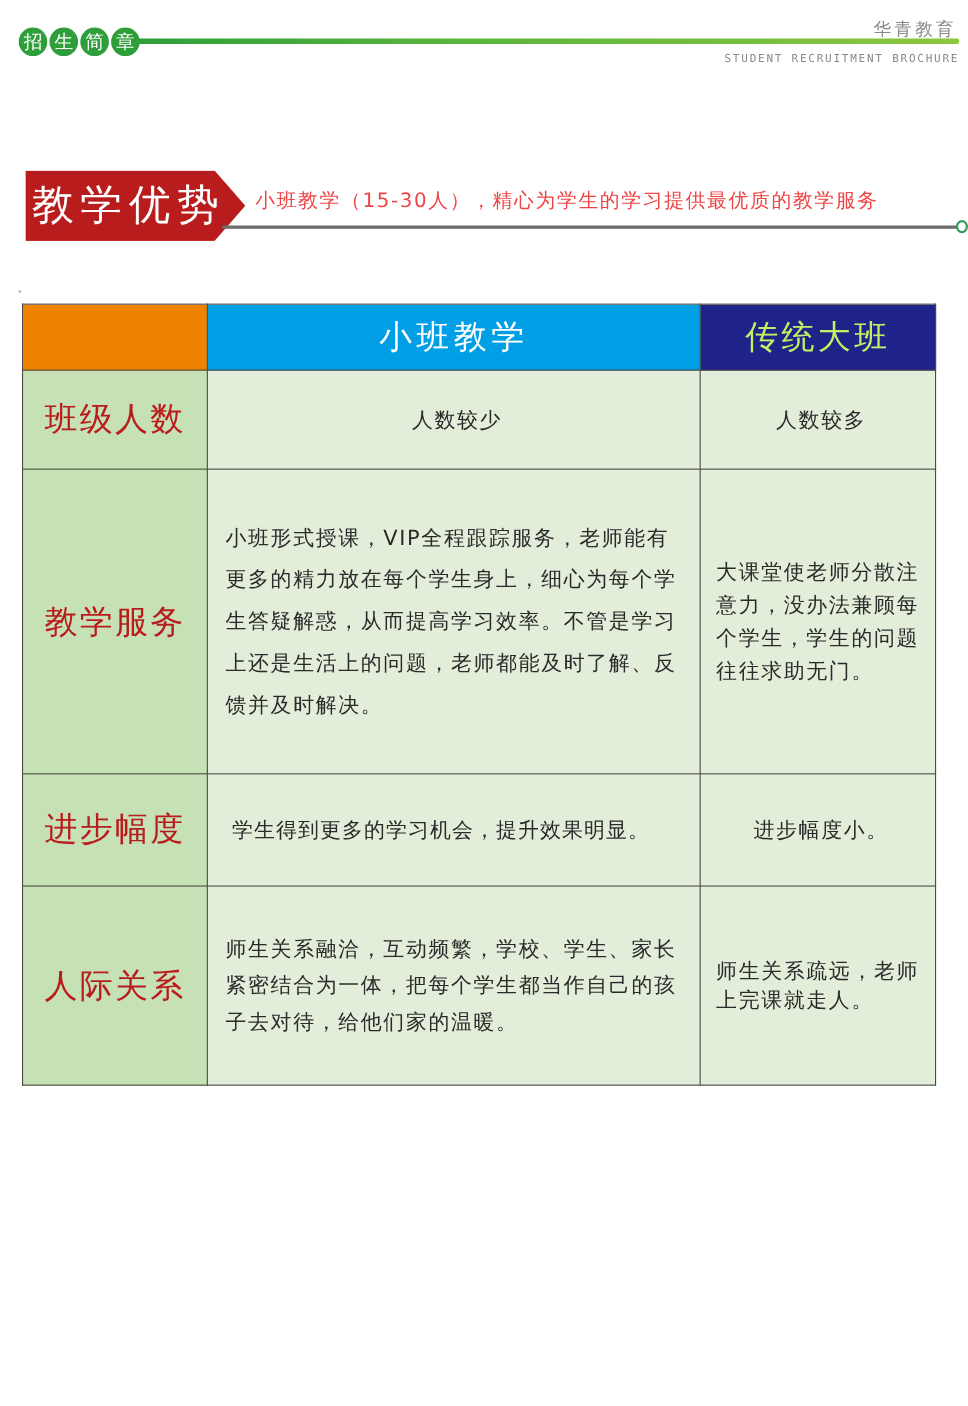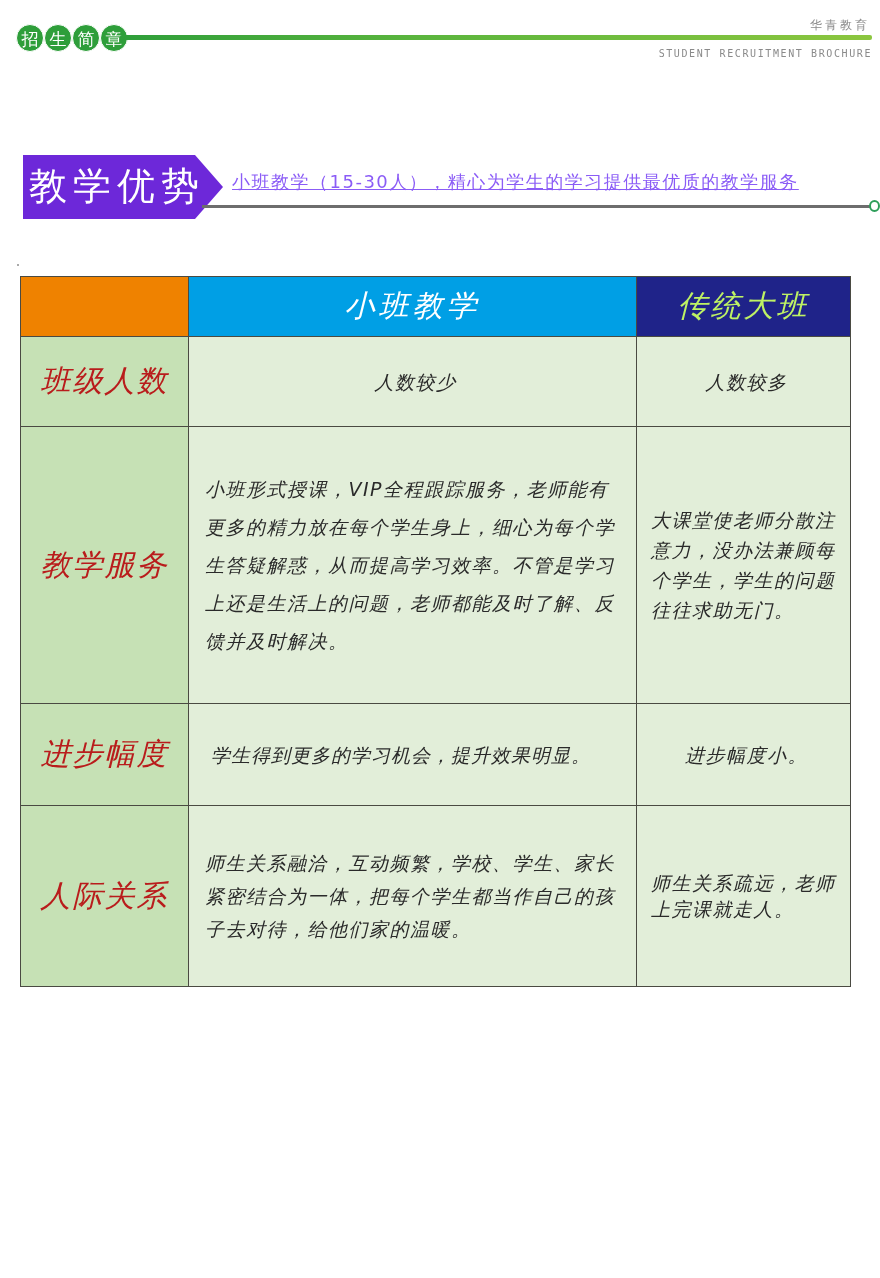--- a/index.html
+++ b/index.html
@@ -7,35 +7,35 @@
   body { position: relative; font-family: "DejaVu Sans", "Liberation Sans", sans-serif; color: #2b2b2b; }
 
   
   .top-bar { position: absolute; left: 0; top: 0; width: 880px; height: 70px; }
   .badges { position: absolute; left: 16px; top: 24px; display: flex; }
   .badge { width: 28px; height: 28px; border-radius: 50%; background: #2e9e3a; color: #fff;
            font-size: 17px; line-height: 28px; text-align: center; margin-right: 0px;
            border: 1px solid #ffffff; }
   .top-line { position: absolute; left: 120px; top: 35px; width: 752px; height: 5px;
               background: linear-gradient(to right, #2e9e3a 0%, #5bb53d 40%, #8cc63f 100%); border-radius: 2px; }
-  .brand { position: absolute; right: 10px; top: 17px; font-size: 12px; color: #8a8a8a; letter-spacing: 3px; }
+  .brand { position: absolute; right: 10px; top: 17px; font-size: 16px; color: #8a8a8a; letter-spacing: 3px; }
   .brand-en { position: absolute; right: 8px; top: 48px; font-size: 10px; color: #8a8a8a; letter-spacing: 1.6px;
               font-family: "DejaVu Sans Mono", "Liberation Mono", monospace; }
 
   
   .section { position: absolute; left: 0; top: 140px; width: 880px; height: 80px; }
-  .section-tab { position: absolute; left: 23px; top: 15px; width: 200px; height: 64px; background: #6d28d9;
+  .section-tab { position: absolute; left: 23px; top: 15px; width: 200px; height: 64px; background: #b91c1c;
                  clip-path: polygon(0 0, 172px 0, 200px 32px, 172px 64px, 0 64px); }
   .section-tab span { position: absolute; left: 6px; top: 8px; font-size: 38px; color: #ffffff; letter-spacing: 6px; line-height: 46px; }
-  .section-sub { position: absolute; left: 232px; top: 30px; font-size: 18px; color: #8b5cf6; letter-spacing: 1.5px; white-space: nowrap; text-decoration: underline; }
+  .section-sub { position: absolute; left: 232px; top: 30px; font-size: 18px; color: #ef4444; letter-spacing: 1.5px; white-space: nowrap; }
   .section-line { position: absolute; left: 202px; top: 65px; width: 669px; height: 3px; background: #6d6d6d; }
   .section-dot { position: absolute; left: 869px; top: 60px; width: 11px; height: 12px; border: 2px solid #2e9e5a; border-radius: 50%; background: #fff; }
 
   
-  .table { position: absolute; left: 20px; top: 276px; width: 830px; border-collapse: collapse; table-layout: fixed; font-style: italic; }
+  .table { position: absolute; left: 20px; top: 276px; width: 830px; border-collapse: collapse; table-layout: fixed; }
   .table td, .table th { border: 1.5px solid #4a4a42; }
   .col1 { width: 168px; }
   .col2 { width: 448px; }
   .col3 { width: 214px; }
   .h-blank { background: #ef8200; }
   .h-small { background: #009fe5; color: #fff; font-size: 30px; font-weight: normal; letter-spacing: 4px; text-align: center; }
   .h-big { background: #1f2389; color: #bef264; font-size: 30px; font-weight: normal; letter-spacing: 3px; text-align: center; }
   .row-label { background: #c6e1b5; font-size: 30px; color: #b91c1c; text-align: center; letter-spacing: 2px; }
   .cell { background: #e2eed9; font-size: 19px; color: #2a2a2a; line-height: 30px; letter-spacing: 1.5px; padding: 0 10px 0 16px; }
   .cell.center { text-align: center; margin-left: 33px; }

